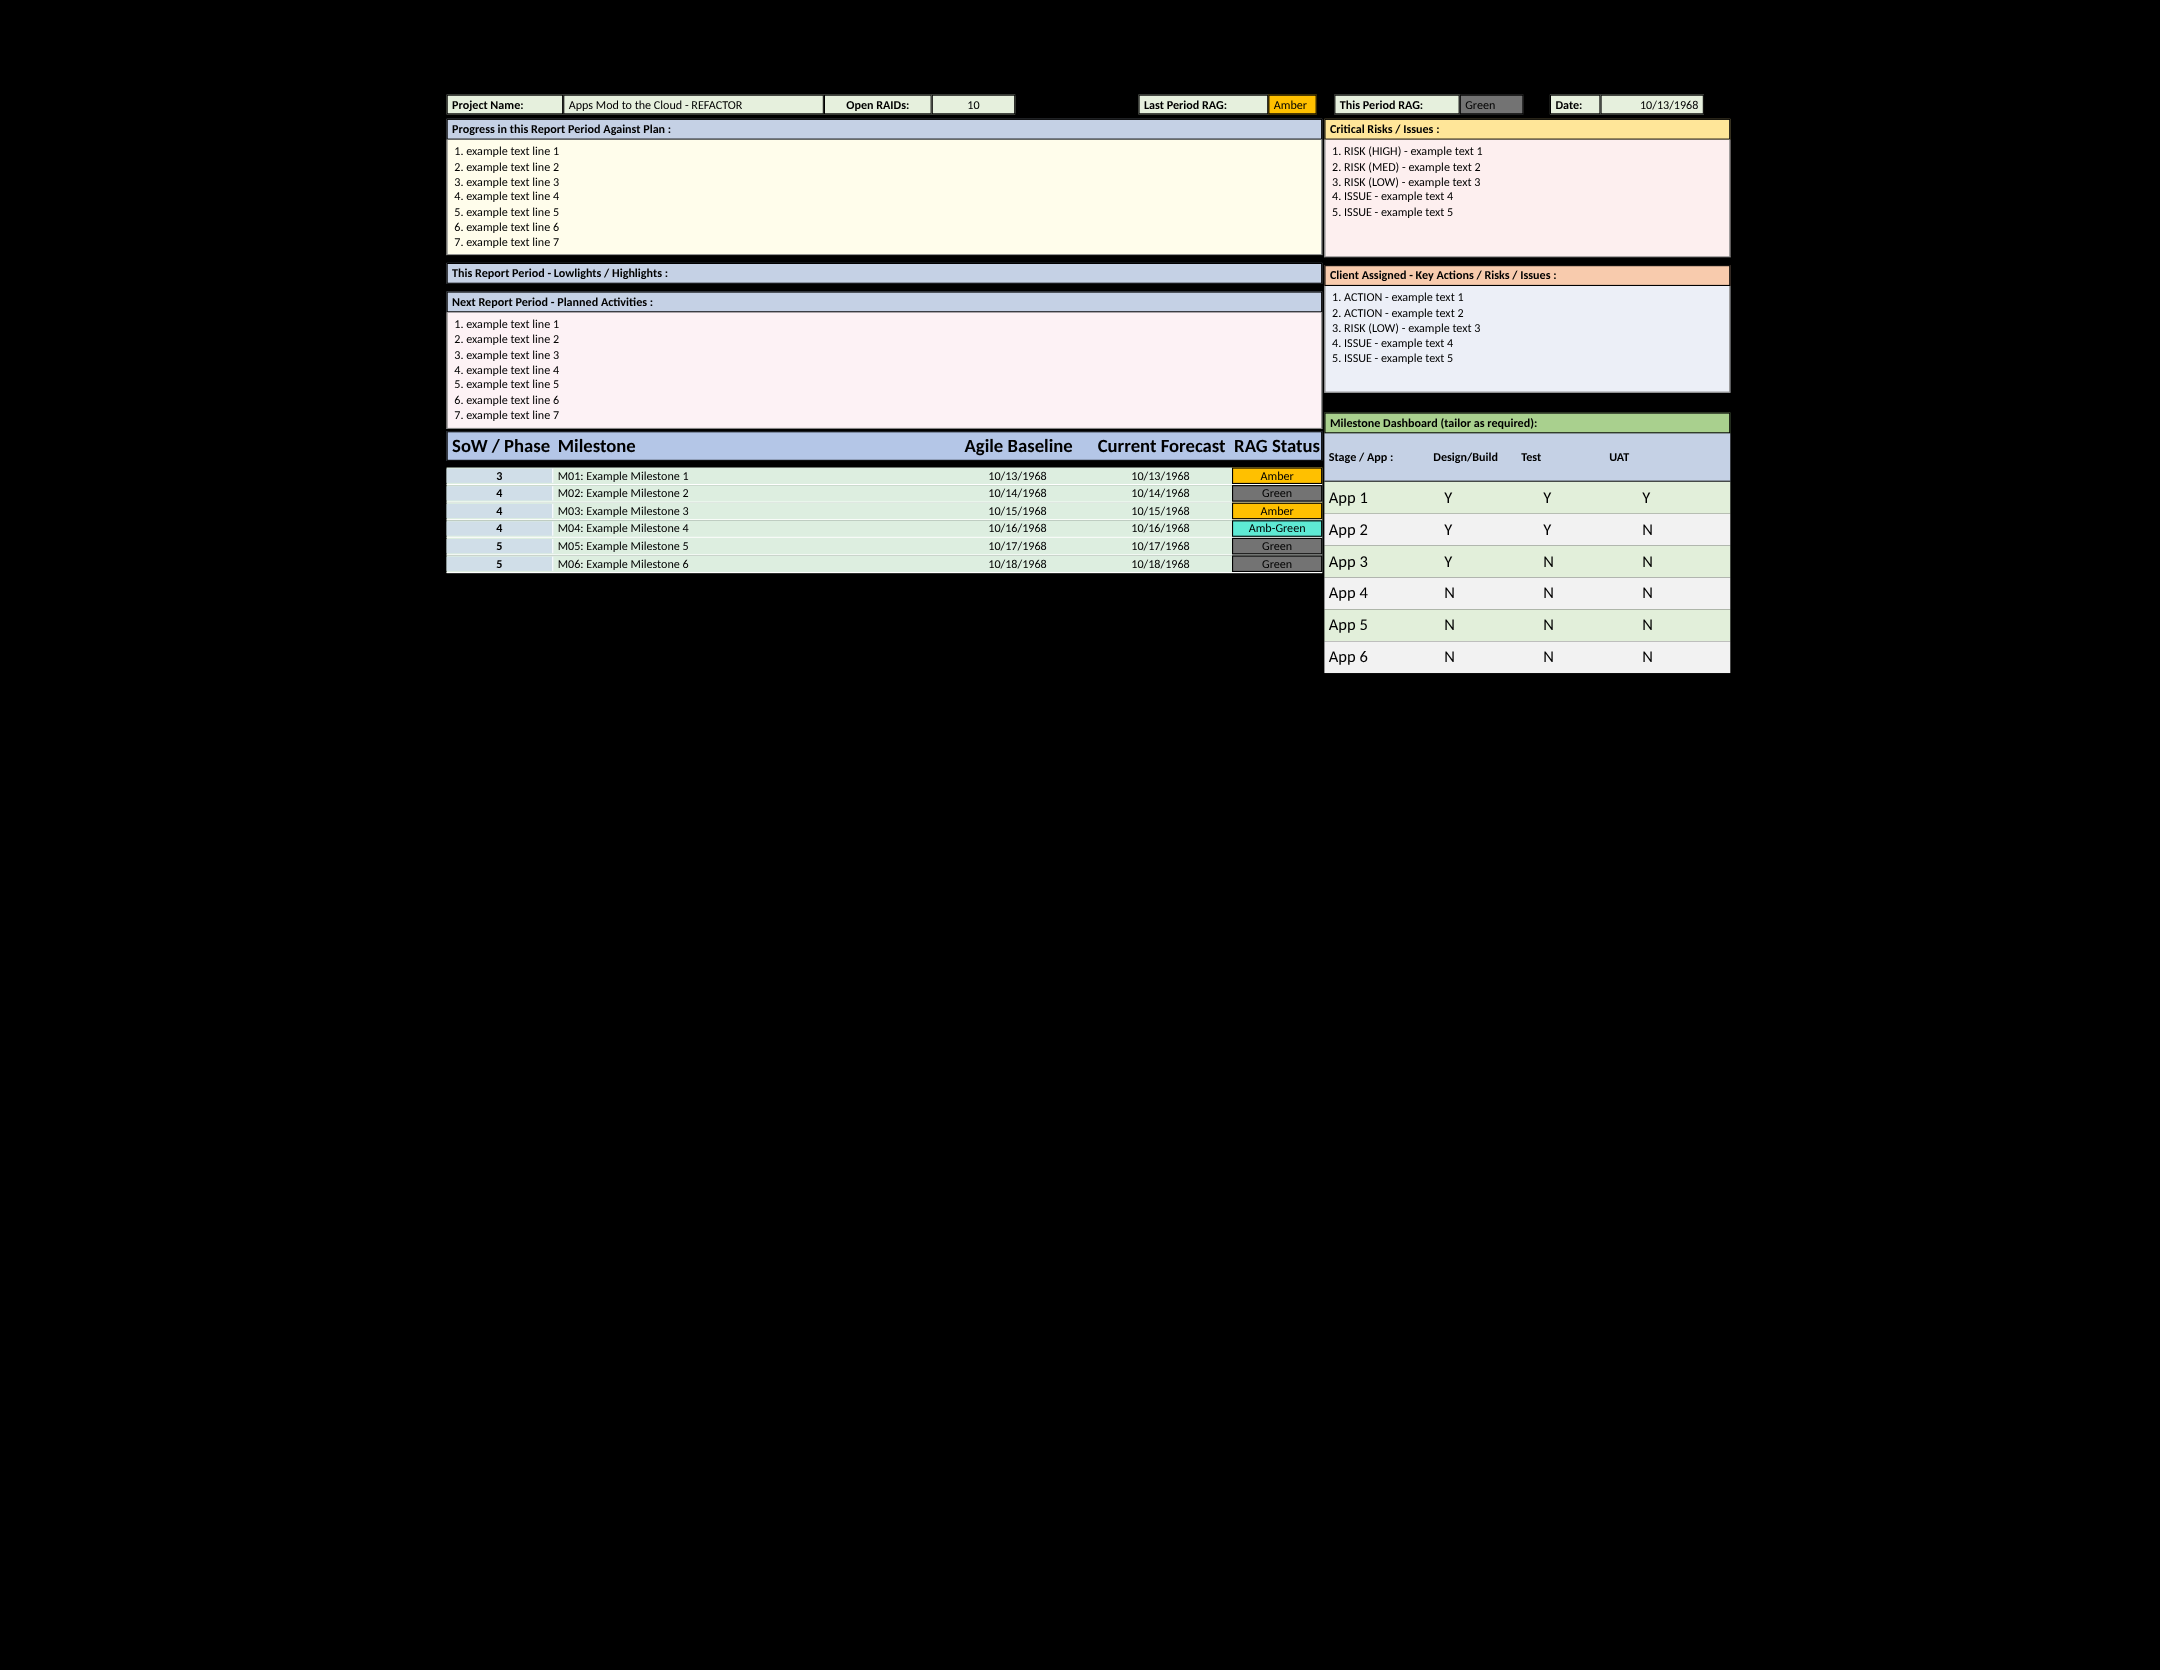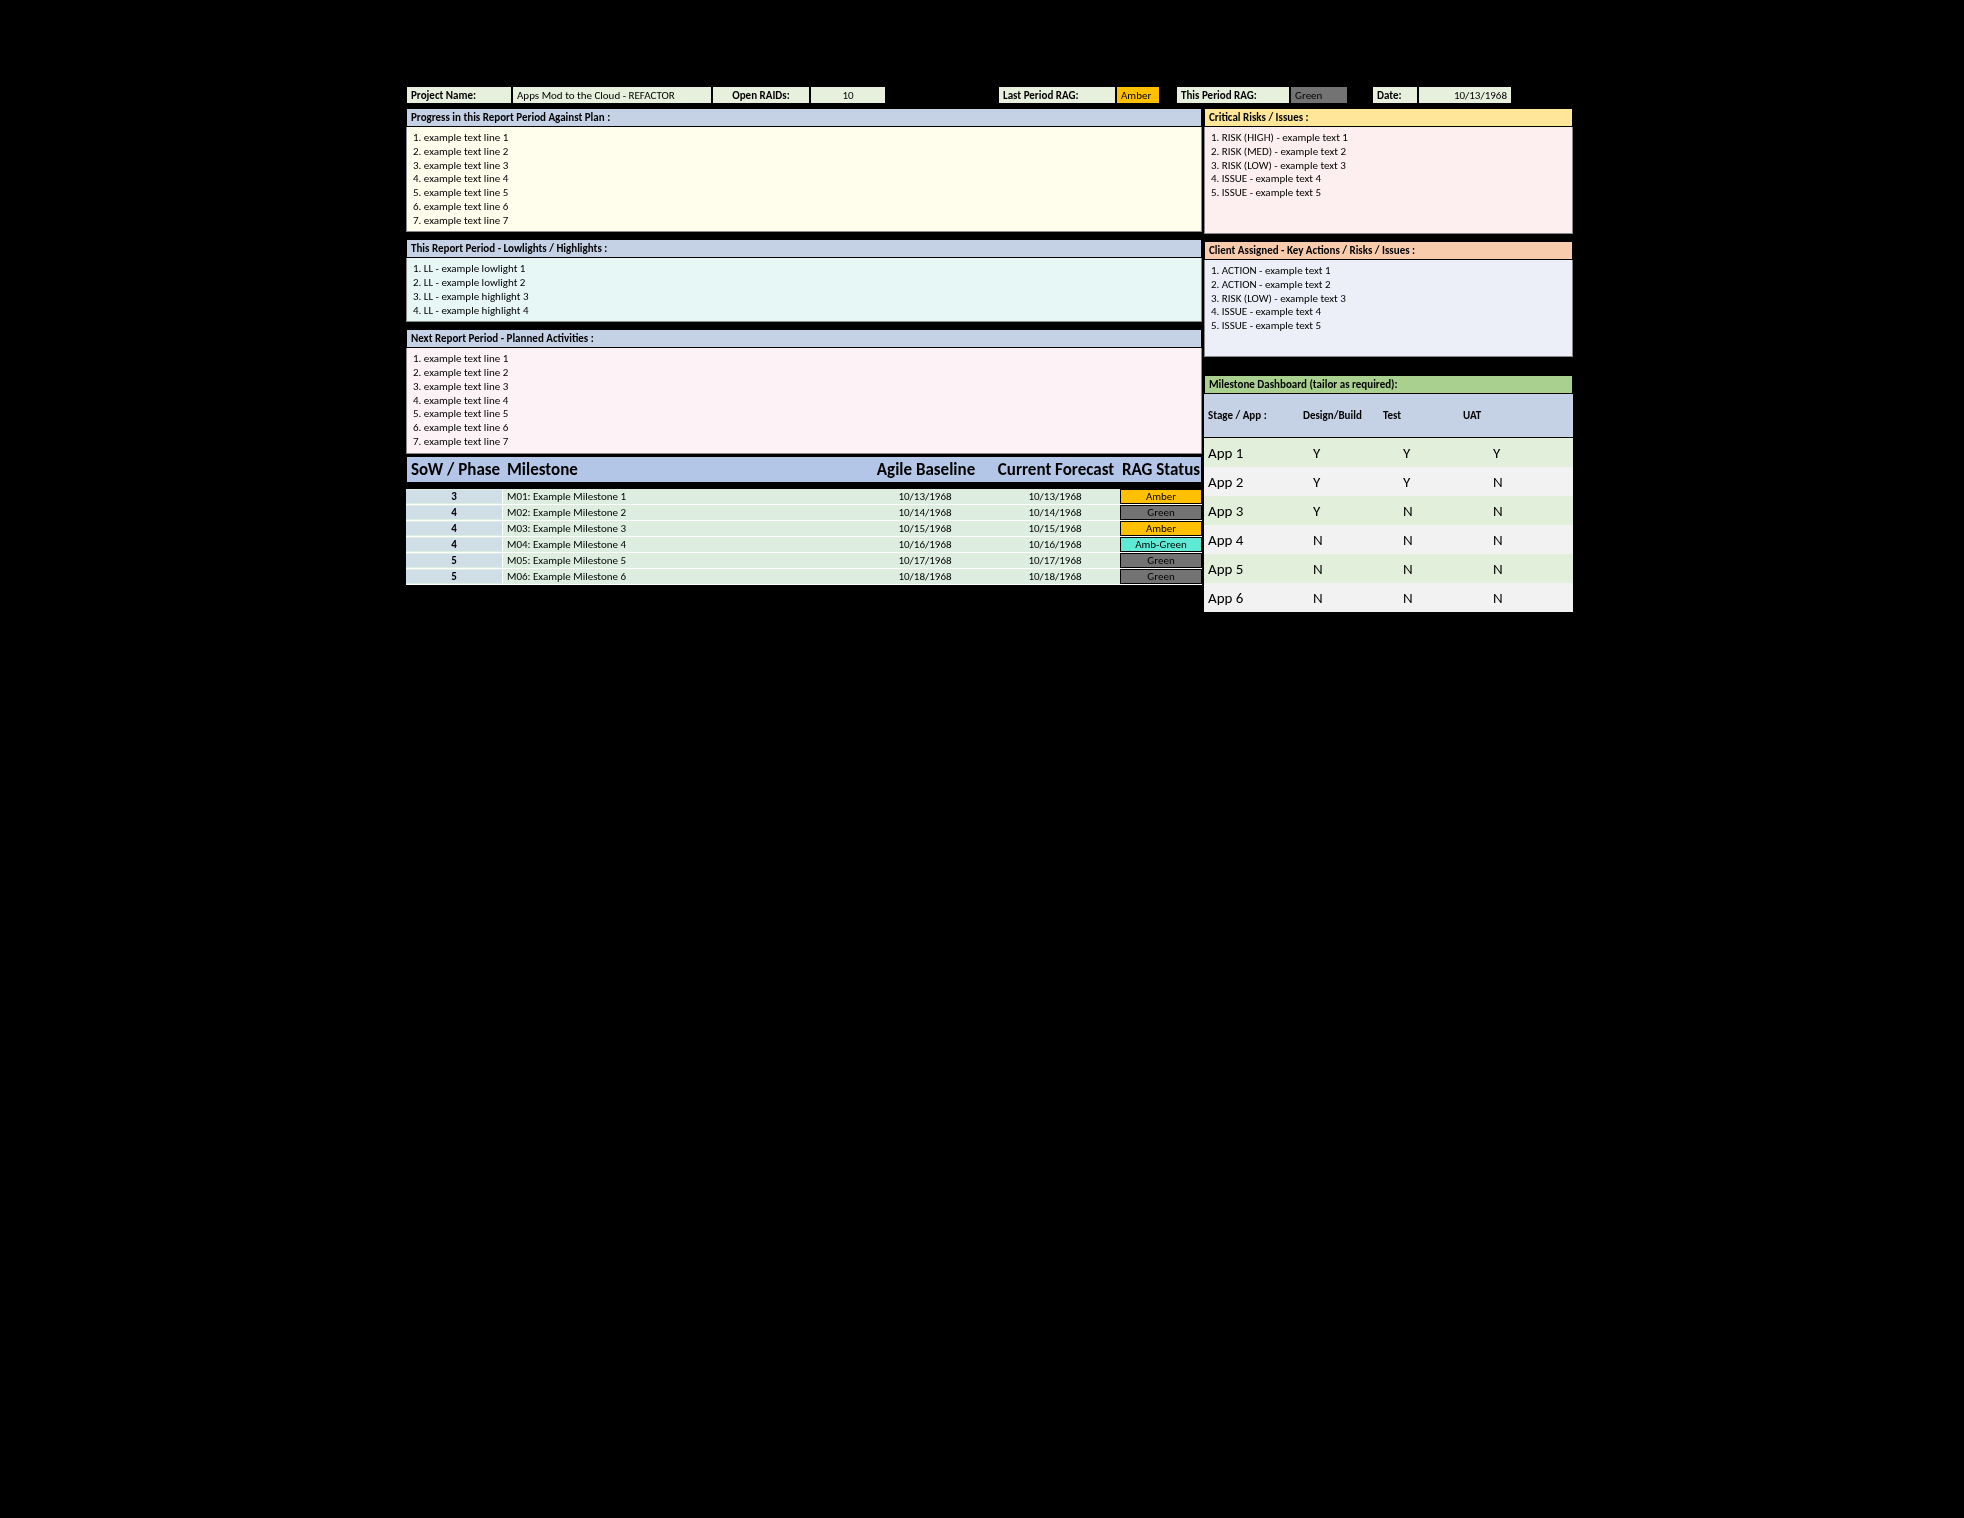--- a/index.html
+++ b/index.html
@@ -114,21 +114,21 @@
   .dash-row.alt1 { background: #F2F2F2; }
   .blackgap { height: 7px; background: #000; }
 </style>
 </head>
 <body>
 
 <div class="page">
 
   <div class="hdr-row">
     <div class="hdr-cell" style="width:106px">Project Name:</div>
-    <div class="hdr-cell hdr-val" style="width:200px">Apps Mod to the Cloud - REFACTOR</div>
+    <div class="hdr-cell hdr-val" style="width:237px">Apps Mod to the Cloud - REFACTOR</div>
     <div class="hdr-cell" style="width:98px;justify-content:center">Open RAIDs:</div>
     <div class="hdr-cell hdr-val" style="width:76px;justify-content:center">10</div>
     <div class="hdr-cell hdr-val gap" style="width:112px;border:1px solid #000;border-left:none;border-right:none"></div>
     <div class="hdr-cell" style="width:118px">Last Period RAG:</div>
     <div class="hdr-cell hdr-val rag-amber" style="width:44px">Amber</div>
     <div class="gap" style="width:16px"></div>
     <div class="hdr-cell" style="width:114px">This Period RAG:</div>
     <div class="hdr-cell hdr-val rag-green" style="width:58px">Green</div>
     <div class="hdr-cell hdr-val gap" style="width:24px;border:1px solid #000;border-left:none;border-right:none"></div>
     <div class="hdr-cell" style="width:46px">Date:</div>
@@ -146,26 +146,20 @@
         <div>3. example text line 3</div>
         <div>4. example text line 4</div>
         <div>5. example text line 5</div>
         <div>6. example text line 6</div>
         <div>7. example text line 7</div>
       </div>
 
       <div class="blackgap"></div>
 
       <div class="section-hdr">This Report Period - Lowlights / Highlights :</div>
-      <div class="box box-cyan">
-        <div>1. LL - example lowlight 1</div>
-        <div>2. LL - example lowlight 2</div>
-        <div>3. LL - example highlight 3</div>
-        <div>4. LL - example highlight 4</div>
-      </div>
 
       <div class="blackgap"></div>
 
       <div class="section-hdr">Next Report Period - Planned Activities :</div>
       <div class="box" style="background:#FDF2F5">
         <div>1. example text line 1</div>
         <div>2. example text line 2</div>
         <div>3. example text line 3</div>
         <div>4. example text line 4</div>
         <div>5. example text line 5</div>

